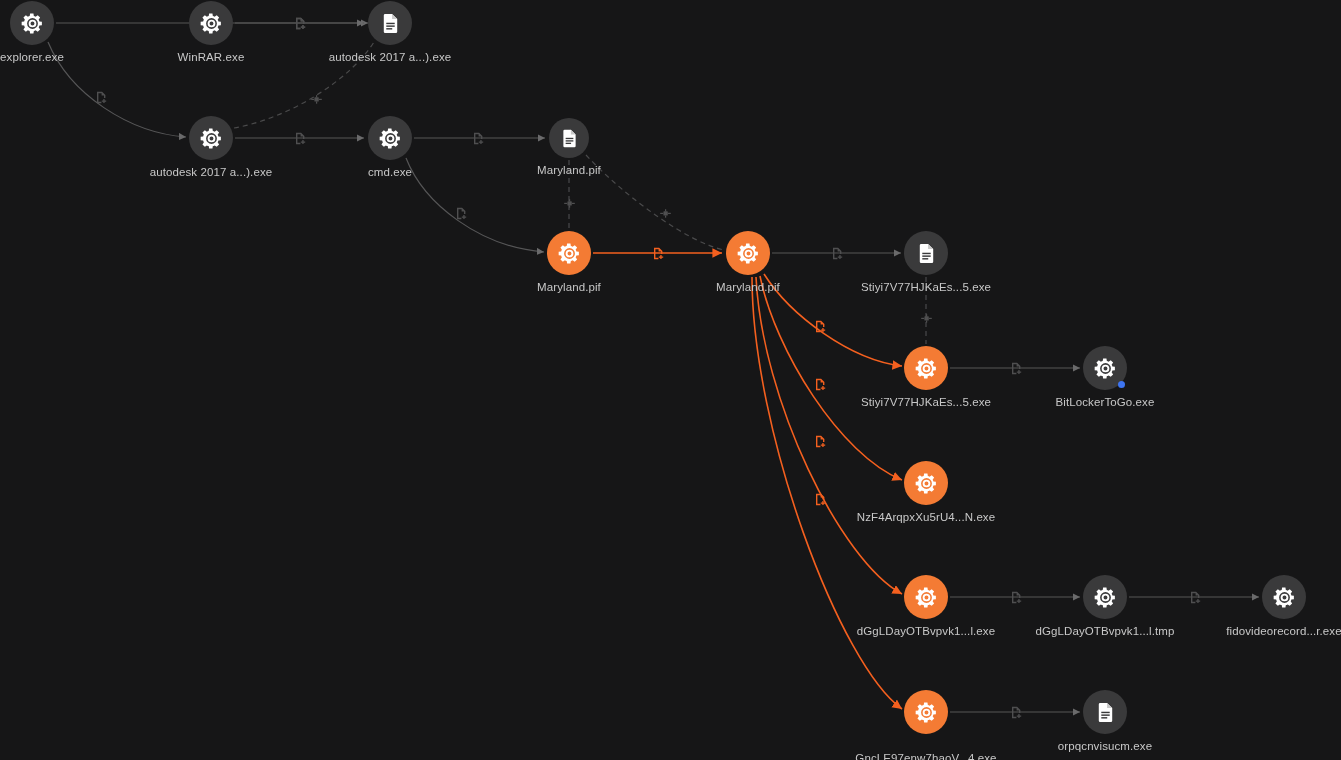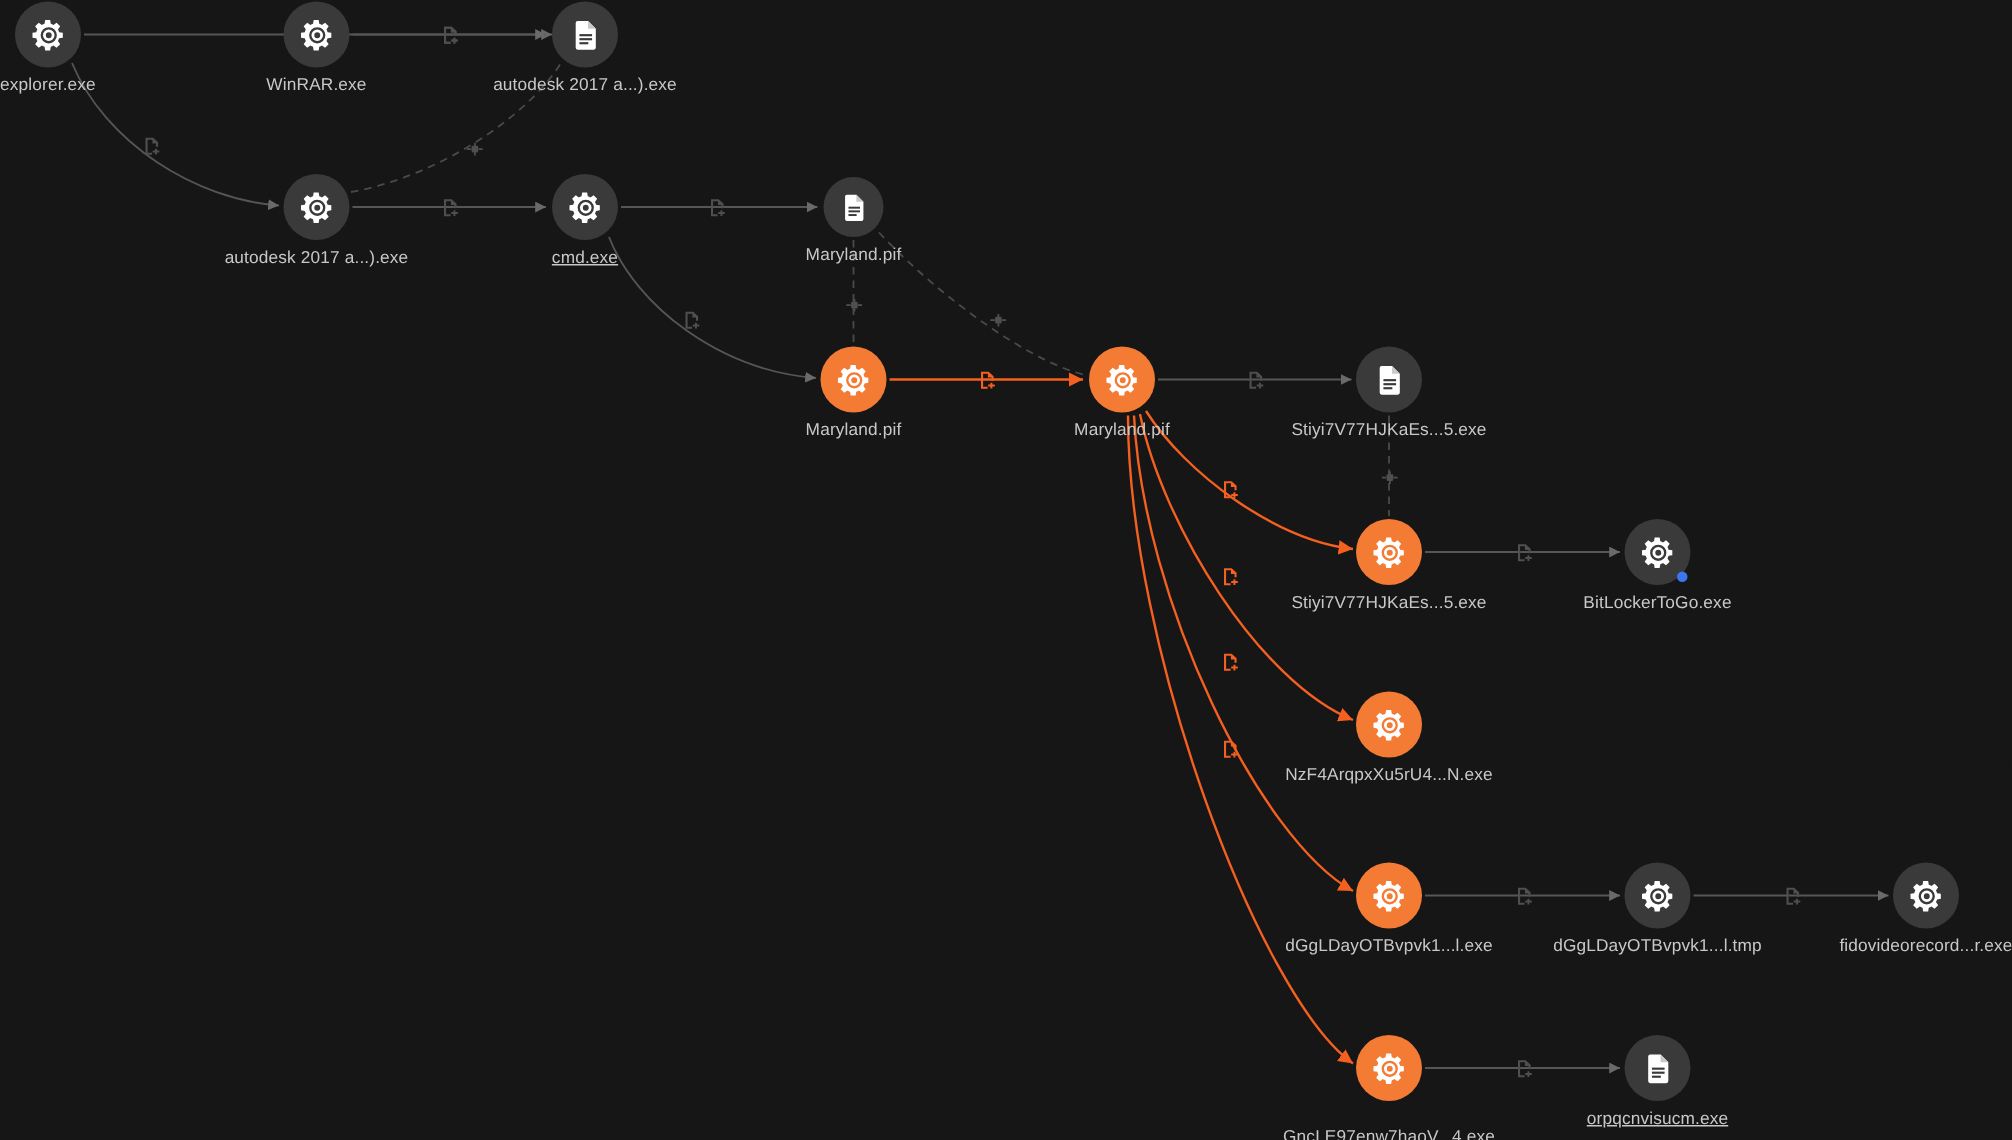--- a/index.html
+++ b/index.html
@@ -151,21 +151,21 @@
         </div>
         <div class="node-label" style="left: -140px; width: 280px; top: 28px;">autodesk 2017 a...).exe</div>
       </div>
       <div class="node" style="left: 390px; top: 138px;">
         <div class="node-circle process" style="width: 44px; height: 44px; left: -22px; top: -22px;">
           <svg width="25" height="25" viewBox="0 0 24 24">
             <path fill="#ffffff" d="M12 8.3a3.7 3.7 0 1 0 0 7.4 3.7 3.7 0 0 0 0-7.4zm0 5.6a1.9 1.9 0 1 1 0-3.8 1.9 1.9 0 0 1 0 3.8z"></path>
             <path fill="#ffffff" d="M21 13.6v-3.2l-2.4-.4a7 7 0 0 0-.7-1.7l1.4-2-2.3-2.3-2 1.4a7 7 0 0 0-1.7-.7L12.9 2.3h-3.2l-.4 2.4a7 7 0 0 0-1.7.7l-2-1.4-2.3 2.3 1.4 2a7 7 0 0 0-.7 1.7l-2.4.4v3.2l2.4.4c.16.6.4 1.17.7 1.7l-1.4 2 2.3 2.3 2-1.4c.53.3 1.1.54 1.7.7l.4 2.4h3.2l.4-2.4c.6-.16 1.17-.4 1.7-.7l2 1.4 2.3-2.3-1.4-2c.3-.53.54-1.1.7-1.7l2.4-.4zM12 17.2A5.2 5.2 0 1 1 12 6.8a5.2 5.2 0 0 1 0 10.4z"></path>
           </svg>
         </div>
-        <div class="node-label" style="left: -140px; width: 280px; top: 28px; text-decoration: underline;">cmd.exe</div>
+        <div class="node-label" style="left: -140px; width: 280px; top: 28px;">cmd.exe</div>
       </div>
       <div class="node" style="left: 569px; top: 138px;">
         <div class="node-circle file" style="width: 40px; height: 40px; left: -20px; top: -20px;">
           <svg width="21" height="21" viewBox="0 0 24 24">
             <path fill="#ffffff" d="M13.6 2H6.4A1.4 1.4 0 0 0 5 3.4v17.2A1.4 1.4 0 0 0 6.4 22h11.2a1.4 1.4 0 0 0 1.4-1.4V7.4L13.6 2z"></path>
             <path fill="#c9c9c9" d="M13.6 2l5.4 5.4h-5.4V2z"></path>
             <rect x="7.6" y="11.2" width="8.8" height="1.5" fill="#3a3a3b"></rect>
             <rect x="7.6" y="14.0" width="8.8" height="1.5" fill="#3a3a3b"></rect>
             <rect x="7.6" y="16.8" width="6.2" height="1.5" fill="#3a3a3b"></rect>
           </svg>
@@ -269,21 +269,21 @@
       <div class="node" style="left: 1105px; top: 712px;">
         <div class="node-circle file" style="width: 44px; height: 44px; left: -22px; top: -22px;">
           <svg width="23" height="23" viewBox="0 0 24 24">
             <path fill="#ffffff" d="M13.6 2H6.4A1.4 1.4 0 0 0 5 3.4v17.2A1.4 1.4 0 0 0 6.4 22h11.2a1.4 1.4 0 0 0 1.4-1.4V7.4L13.6 2z"></path>
             <path fill="#c9c9c9" d="M13.6 2l5.4 5.4h-5.4V2z"></path>
             <rect x="7.6" y="11.2" width="8.8" height="1.5" fill="#3a3a3b"></rect>
             <rect x="7.6" y="14.0" width="8.8" height="1.5" fill="#3a3a3b"></rect>
             <rect x="7.6" y="16.8" width="6.2" height="1.5" fill="#3a3a3b"></rect>
           </svg>
         </div>
-        <div class="node-label" style="left: -140px; width: 280px; top: 28px; text-decoration: underline;">orpqcnvisucm.exe</div>
+        <div class="node-label" style="left: -140px; width: 280px; top: 28px;">orpqcnvisucm.exe</div>
       </div>
     </div>
   <div id="edge-icon-layer" style="position:absolute;left:0;top:0;width:1341px;height:760px;">
       <div class="edge-icon" style="left: 294.5px; top: 16.5px; width: 11px; height: 13px;">
         <svg width="11" height="13" viewBox="0 0 11 13">
           <path d="M1 0.8 h5.1 L9.4 3.9 v3.0 h-1.4 V4.6 H5.6 V2.2 H2.4 v8.6 h3.0 v1.4 H1 z" fill="#4f4f50"></path>
           <path d="M7.3 8.1 h1.3 v1.3 h1.6 v1.3 H8.6 v1.3 H7.3 v-1.3 H5.8 V9.4 h1.5 z" fill="#4f4f50"></path>
         </svg>
       </div>
       <div class="edge-icon" style="left: 294.5px; top: 16.5px; width: 11px; height: 13px;">

